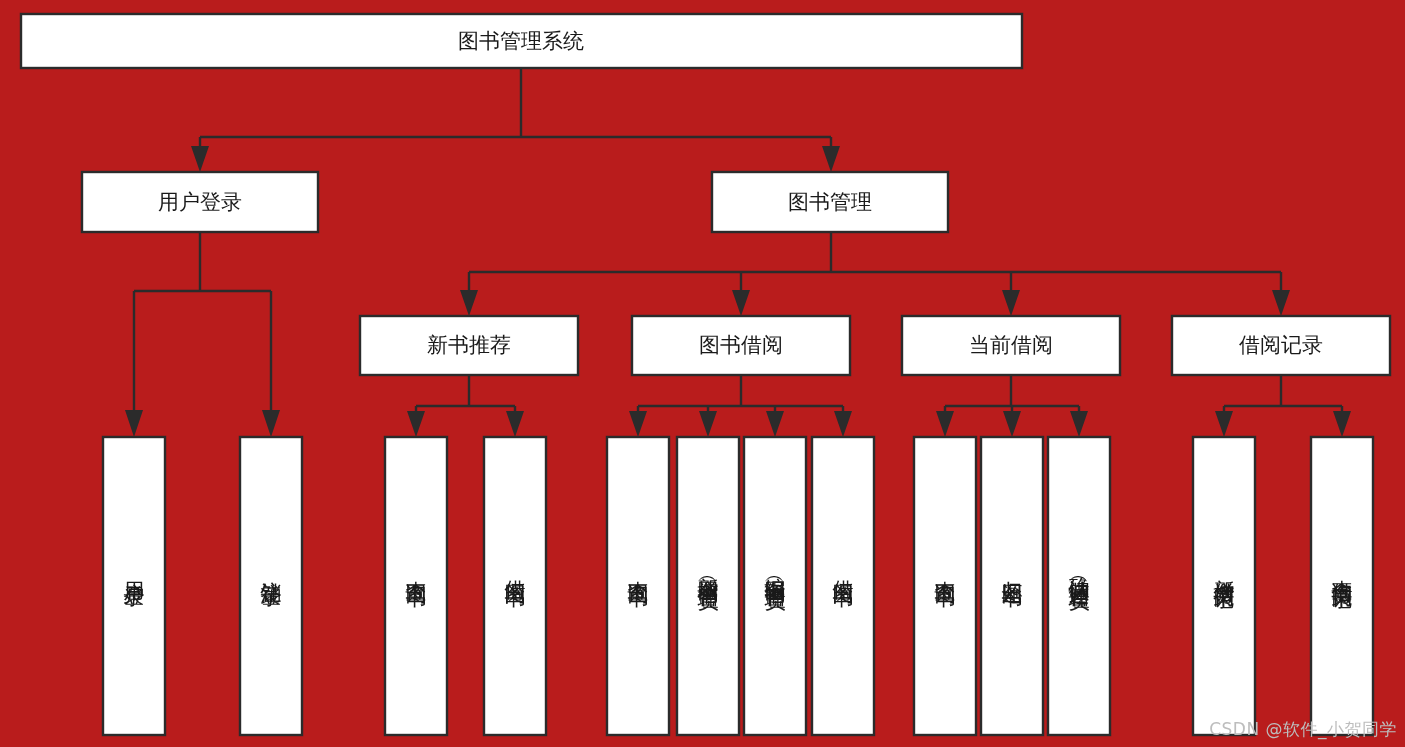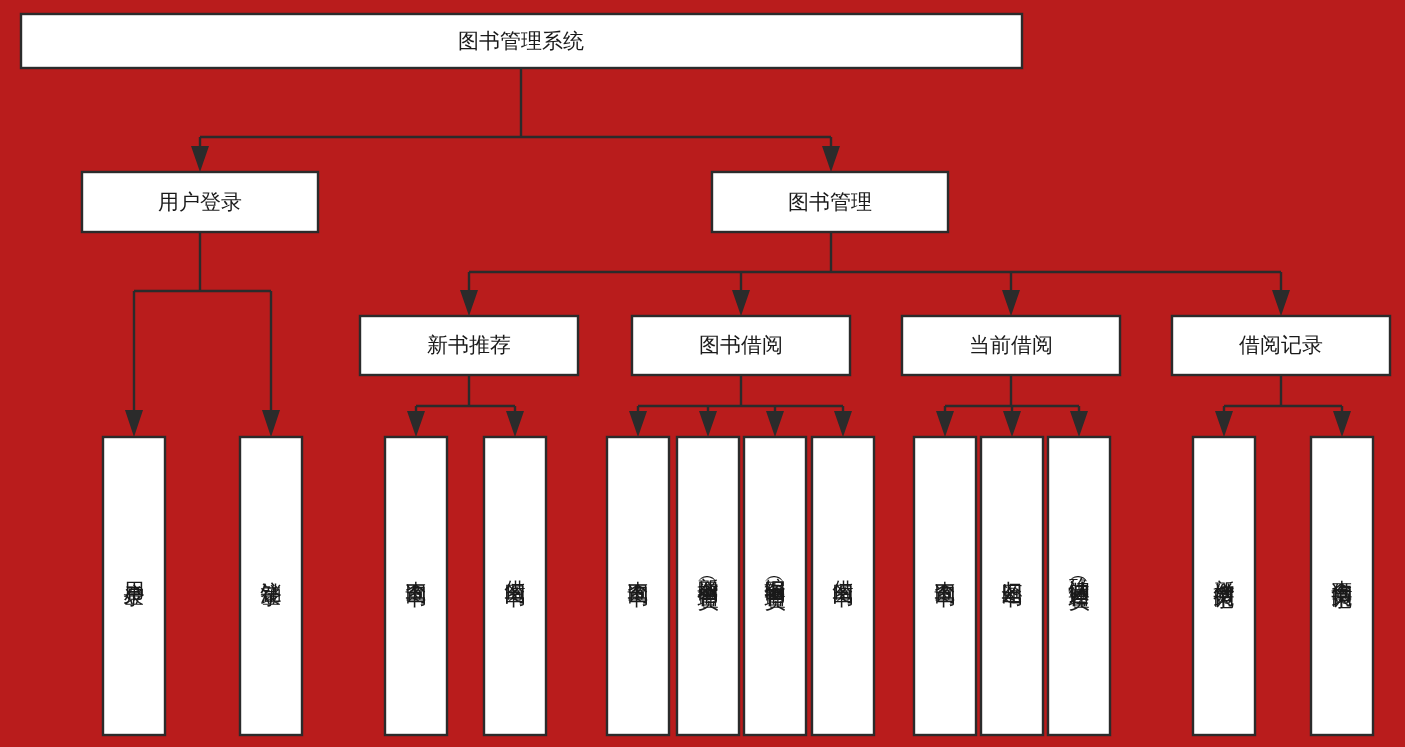--- a/index.html
+++ b/index.html
@@ -232,14 +232,15 @@
       <rect class="node-box" x="1193" y="437" width="62" height="298"></rect>
       <text class="node-label-v" x="1224" y="568.71484375">新增借阅记录</text>
     </g>
     <g>
       <rect class="node-box" x="1311" y="437" width="62" height="298"></rect>
       <text class="node-label-v" x="1342" y="568.71484375">查询借阅记录</text>
     </g>
 
   </svg>
 
+  <div class="watermark">CSDN @软件_小贺同学</div>
 
 </div>
 
 </body></html>

